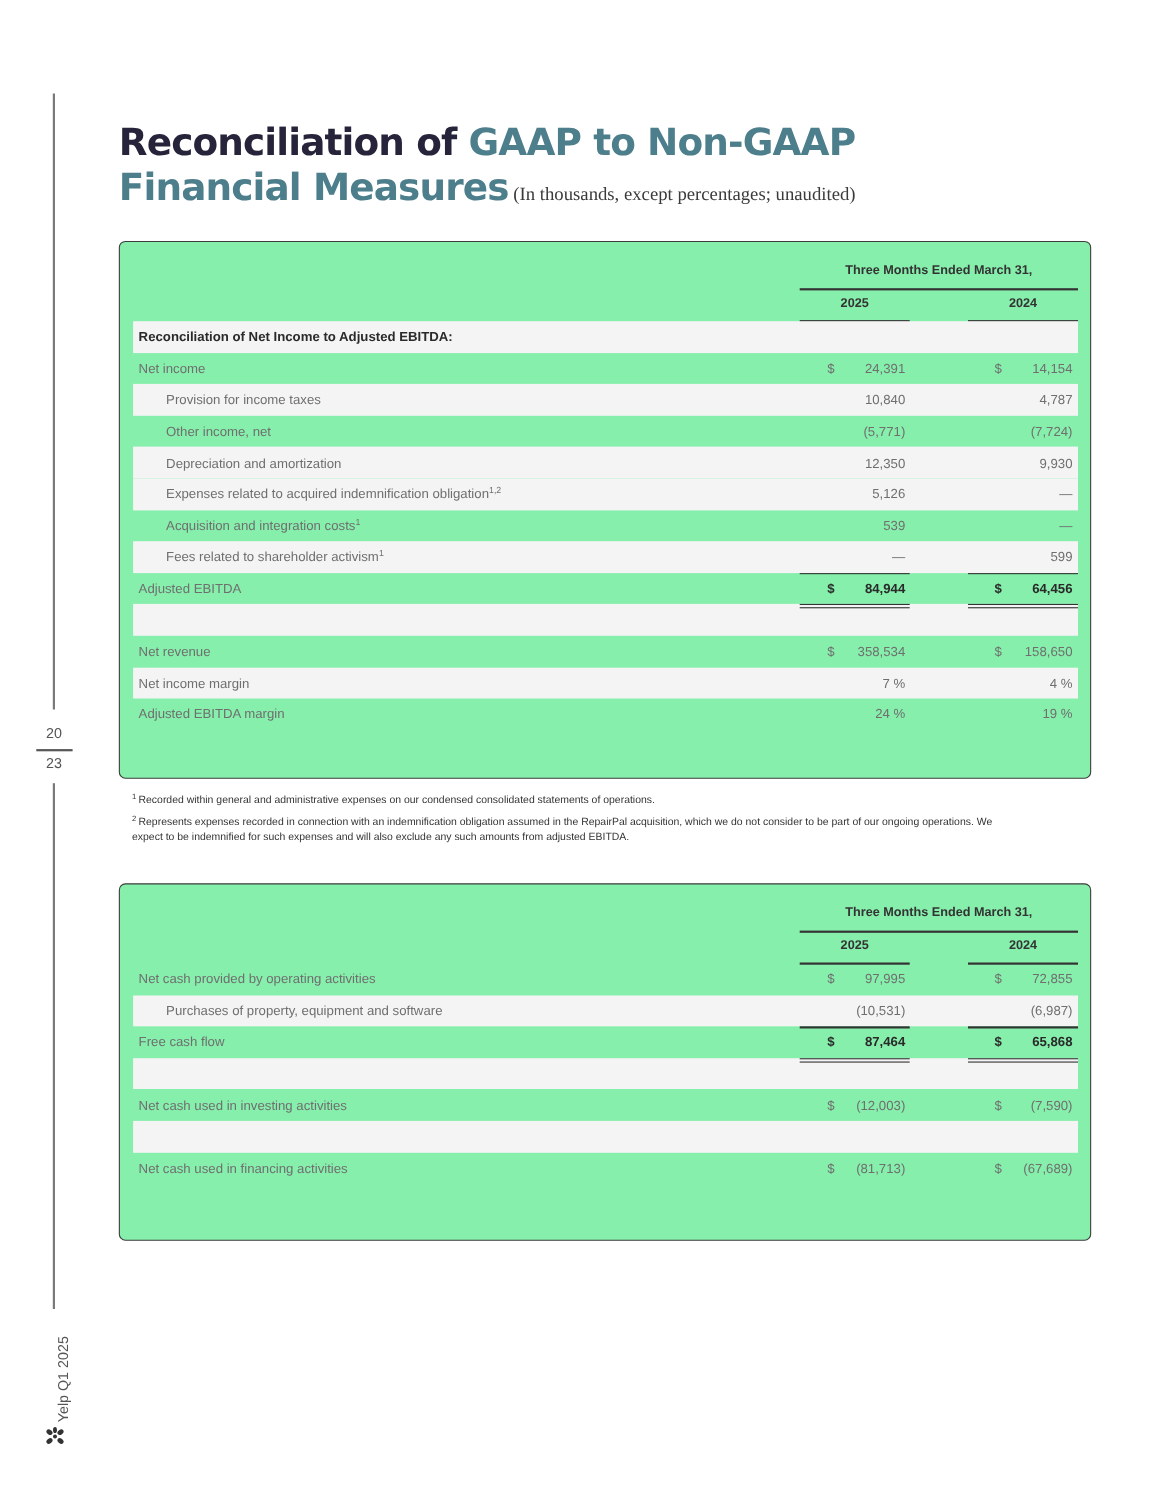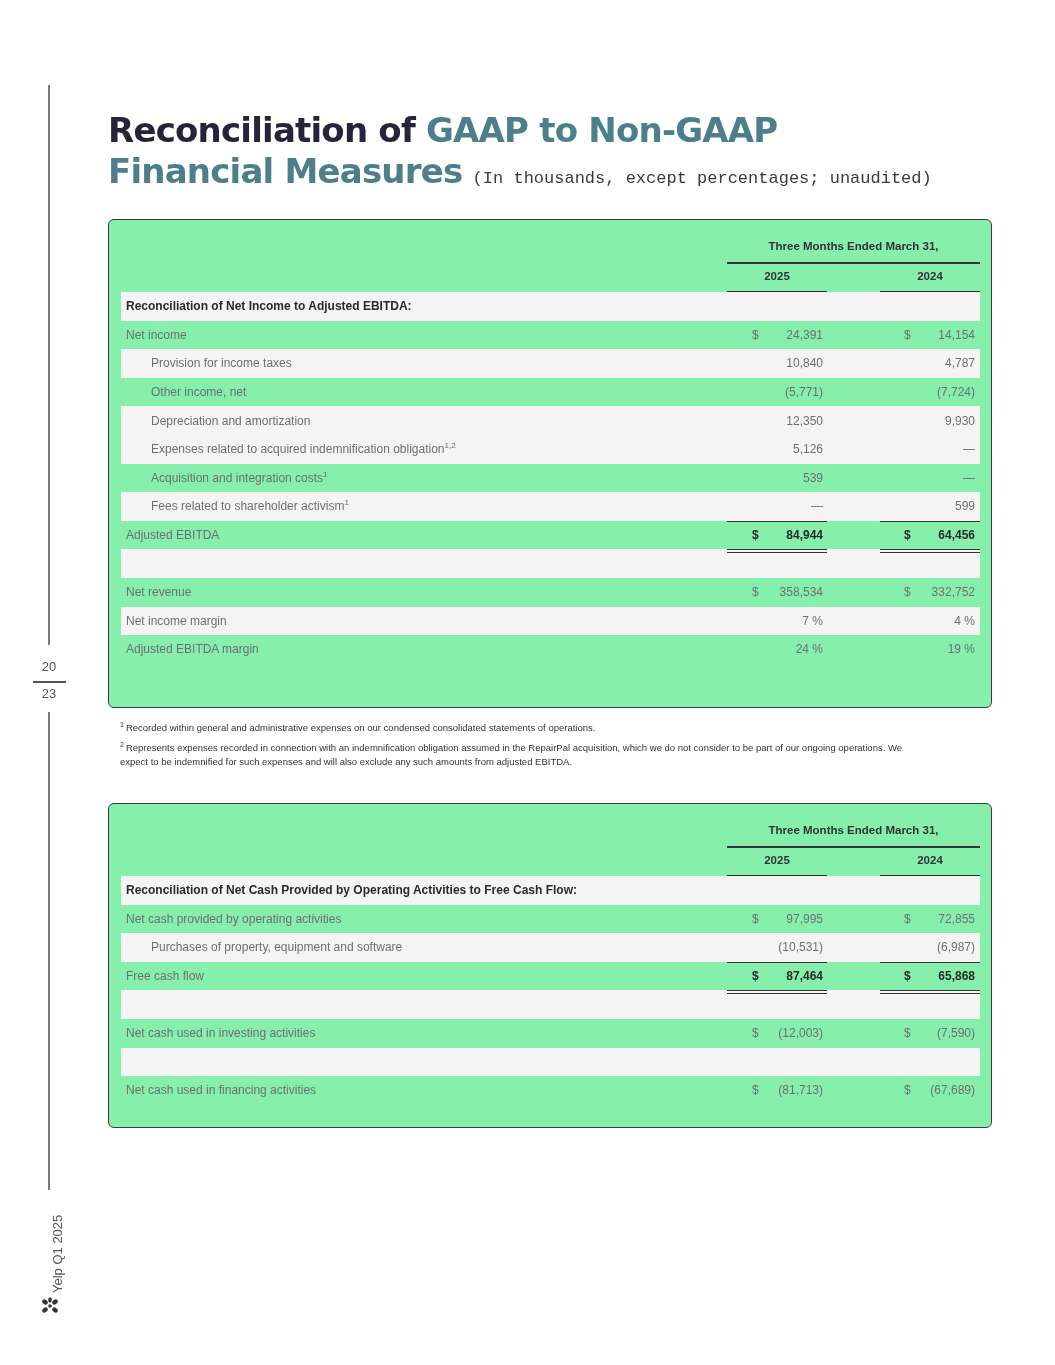--- a/index.html
+++ b/index.html
@@ -15,21 +15,21 @@
   .page-sep { position: absolute; left: 33px; top: 681px; width: 33px; height: 1.5px; background: #555; }
   .page-total { top: 686px; }
   .brand { position: absolute; left: 38px; top: 1205px; width: 24px; height: 110px; }
   .brand-text { position: absolute; left: 50%; bottom: 22px; transform-origin: left bottom; transform: rotate(-90deg) translateY(100%); white-space: nowrap; font-size: 13px; color: #555; font-family: "Liberation Sans", sans-serif; }
   .brand-icon { position: absolute; left: 2px; bottom: 0; width: 20px; height: 18px; }
 
   
   .title { position: absolute; left: 108px; top: 110px; width: 900px; font-family: "DejaVu Sans", sans-serif; font-weight: bold; font-size: 34px; line-height: 41px; letter-spacing: -0.8px; }
   .title .dark { color: #26243a; }
   .title .teal { color: #4d7e8b; }
-  .title .sub { font-size: 17px; font-weight: normal; color: #3a3a3a; letter-spacing: 0; font-family: Liberation Mono, monospace; }
+  .title .sub { font-size: 17px; font-weight: normal; color: #3a3a3a; letter-spacing: 0; font-family: Liberation Serif, serif; }
 
   
   .card { position: absolute; left: 108px; width: 884px; border: 1.5px solid #3d3d3d; border-radius: 6px; background: #86efac; }
   .card1 { top: 219px; height: 489px; }
   .card2 { top: 803px; height: 325px; }
 
   .hdr-period { position: absolute; left: 618px; width: 253px; text-align: center; font-size: 11.5px; font-weight: bold; color: #333; font-family: "Liberation Sans", sans-serif; }
   .hdr-line { position: absolute; height: 1.5px; background: #333; }
   .hdr-year { position: absolute; text-align: center; font-size: 11.5px; font-weight: bold; color: #333; font-family: "Liberation Sans", sans-serif; }
 
@@ -180,21 +180,21 @@
       <div class="dbl" style="left:759px; width:100px; top:0"></div>
     </div>
     <div class="row">
       <span class="label">Net revenue</span>
       <span class="cell c1" style="left:0;right:0">
           <span class="cur">$</span>
           <span class="num">358,534</span>
         </span>
       <span class="cell c2" style="left:0;right:0">
           <span class="cur">$</span>
-          <span class="num">332,752</span>
+          <span class="num">158,650</span>
         </span>
     </div>
     <div class="row shade">
       <span class="label">Net income margin</span>
       <span class="cell c1" style="left:0;right:0">
           <span class="num">7 %</span>
         </span>
       <span class="cell c2" style="left:0;right:0">
           <span class="num">4 %</span>
         </span>
@@ -218,23 +218,20 @@
 
 <div class="card card2">
   <div class="hdr-period" style="top:20px">Three Months Ended March 31,</div>
   <div class="hdr-line" style="left:618px; width:253px; top:42px"></div>
   <div class="hdr-year" style="left:618px; width:100px; top:50px">2025</div>
   <div class="hdr-year" style="left:771px; width:100px; top:50px">2024</div>
   <div class="hdr-line" style="left:618px; width:100px; top:71px"></div>
   <div class="hdr-line" style="left:771px; width:100px; top:71px"></div>
 
   <div class="rows" style="top:72px">
-    <div class="row shade section">
-      <span class="label">Reconciliation of Net Cash Provided by Operating Activities to Free Cash Flow:</span>
-    </div>
     <div class="row">
       <span class="label">Net cash provided by operating activities</span>
       <span class="cell c1" style="left:0;right:0">
           <span class="cur">$</span>
           <span class="num">97,995</span>
         </span>
       <span class="cell c2" style="left:0;right:0">
           <span class="cur">$</span>
           <span class="num">72,855</span>
         </span>

